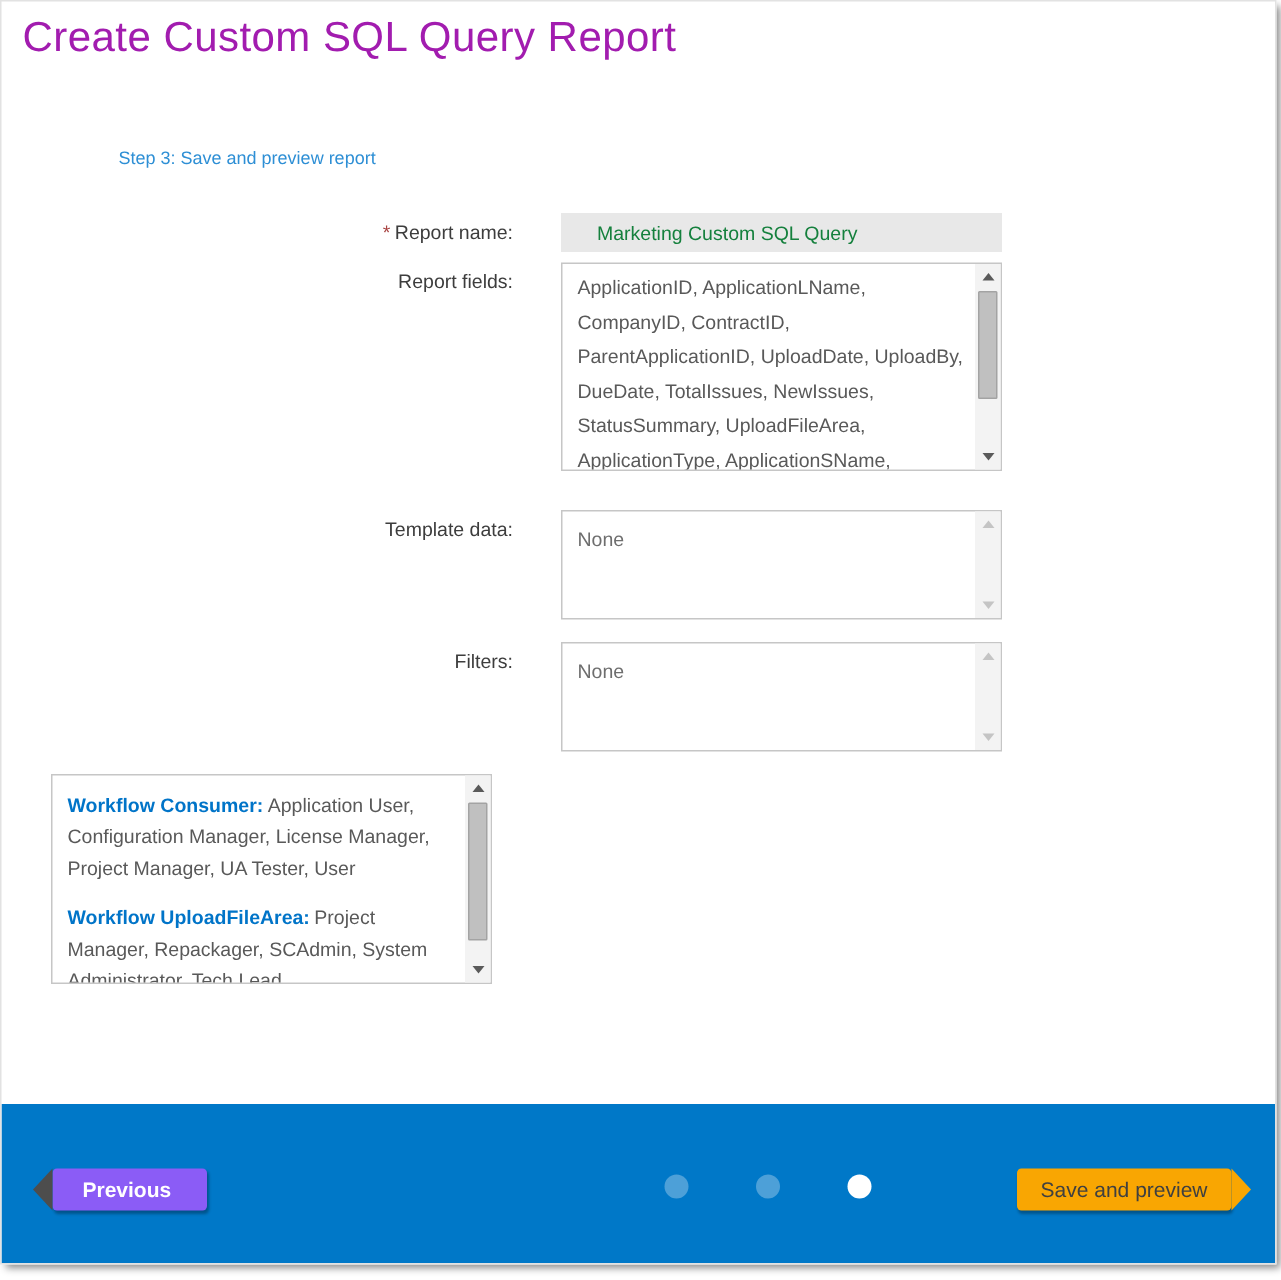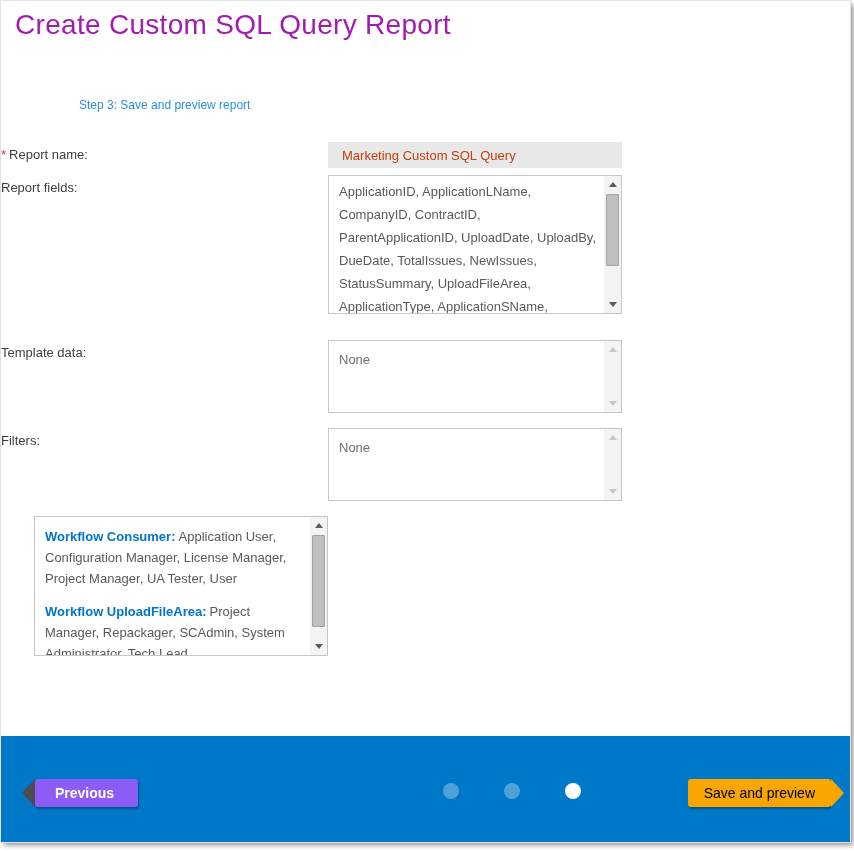--- a/index.html
+++ b/index.html
@@ -28,35 +28,37 @@
     margin: 57px 0 30px 78px;
     font-size: 12px;
     font-weight: 400;
     color: #2e8fd5;
   }
 
   .form-row { display: flex; }
   .label-col {
     width: 327px;
     padding-right: 32px;
+    text-align: right;
     font-size: 13px;
     color: #3d3d3d;
     padding-top: 5px;
+    margin-left: 46px;
   }
   .req { color: #a94442; margin-right: 3px; }
 
   .name-input {
     width: 294px;
     height: 26px;
     border: none;
     background: #e8e8e8;
     font-family: "Liberation Sans", sans-serif;
     font-size: 13px;
-    color: #c2410c;
-    padding: 0 14px;
+    color: #15803d;
+    padding: 0 24px;
     outline: none;
   }
 
   .textbox {
     position: relative;
     width: 294px;
     border: 1px solid #c6c6c6;
     background: #fff;
   }
   .tb-fields { height: 139px; }
@@ -152,24 +154,24 @@
   .btn-prev::before {
     content: "";
     position: absolute;
     left: -13px; top: 0;
     width: 0; height: 0;
     border-top: 14px solid transparent;
     border-bottom: 14px solid transparent;
     border-right: 13px solid #4d4d4d;
   }
   .btn-save {
-    right: 19px;
+    right: 29px;
     padding: 0 16px;
     background: #f9a602;
-    color: #000000;
+    color: #404040;
     box-shadow: 1px 2px 2px rgba(0,0,0,0.3);
   }
   .btn-save::after {
     content: "";
     position: absolute;
     right: -13px; top: 0;
     width: 0; height: 0;
     border-top: 14px solid transparent;
     border-bottom: 14px solid transparent;
     border-left: 13px solid #f9a602;

